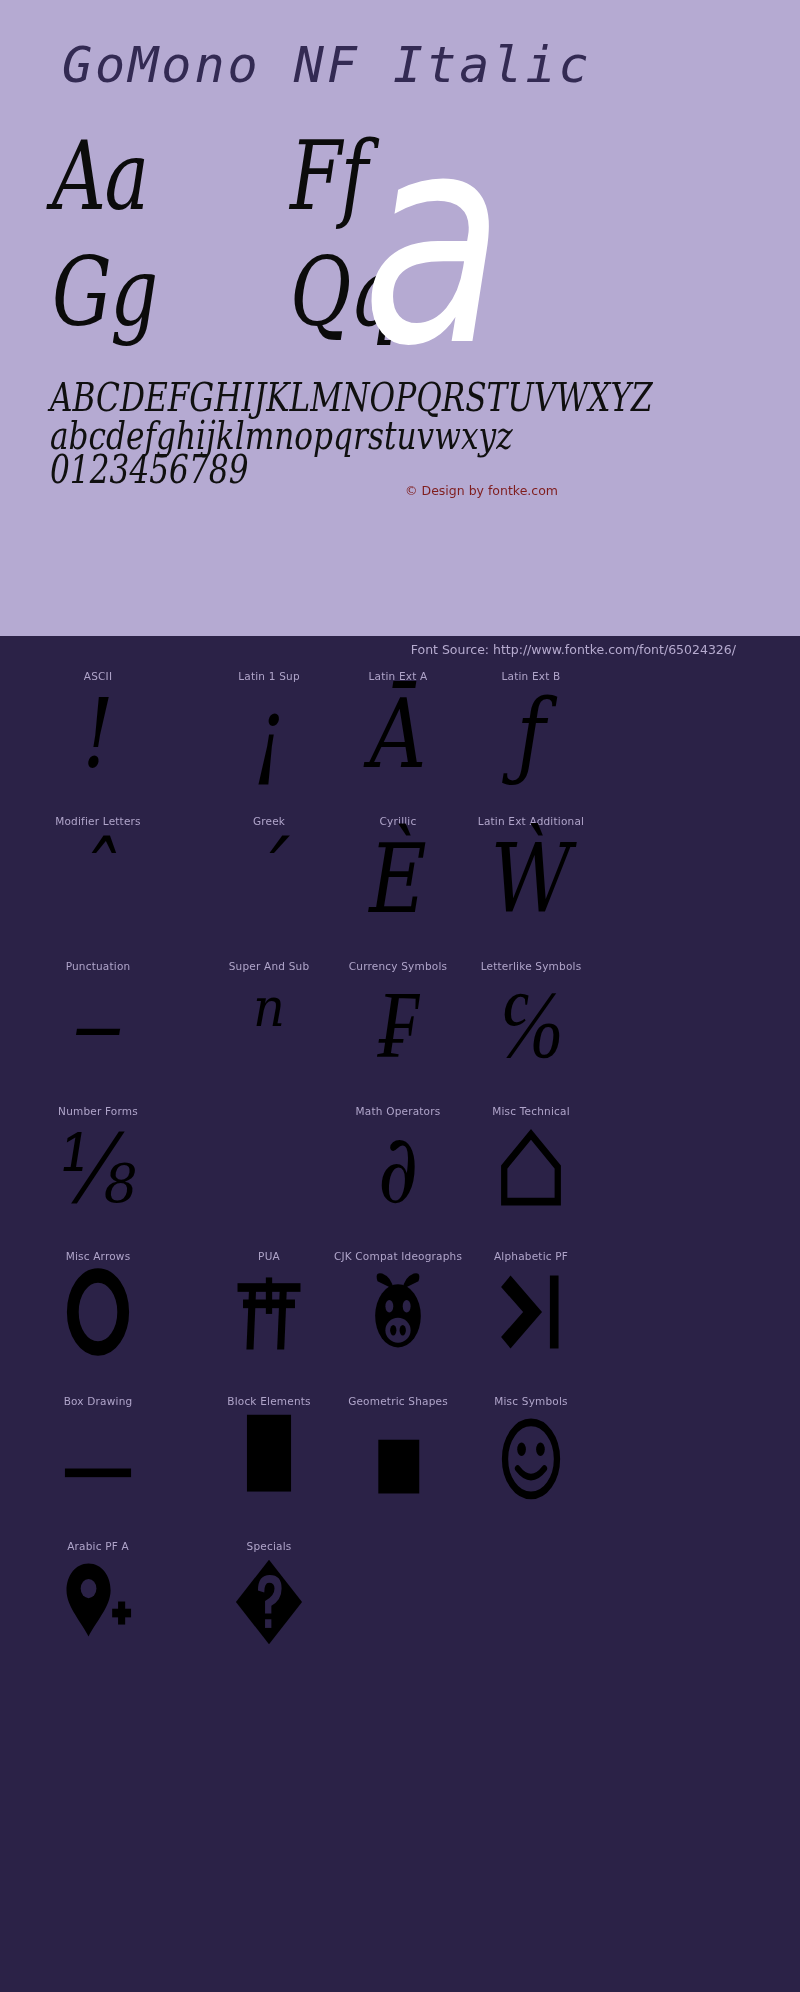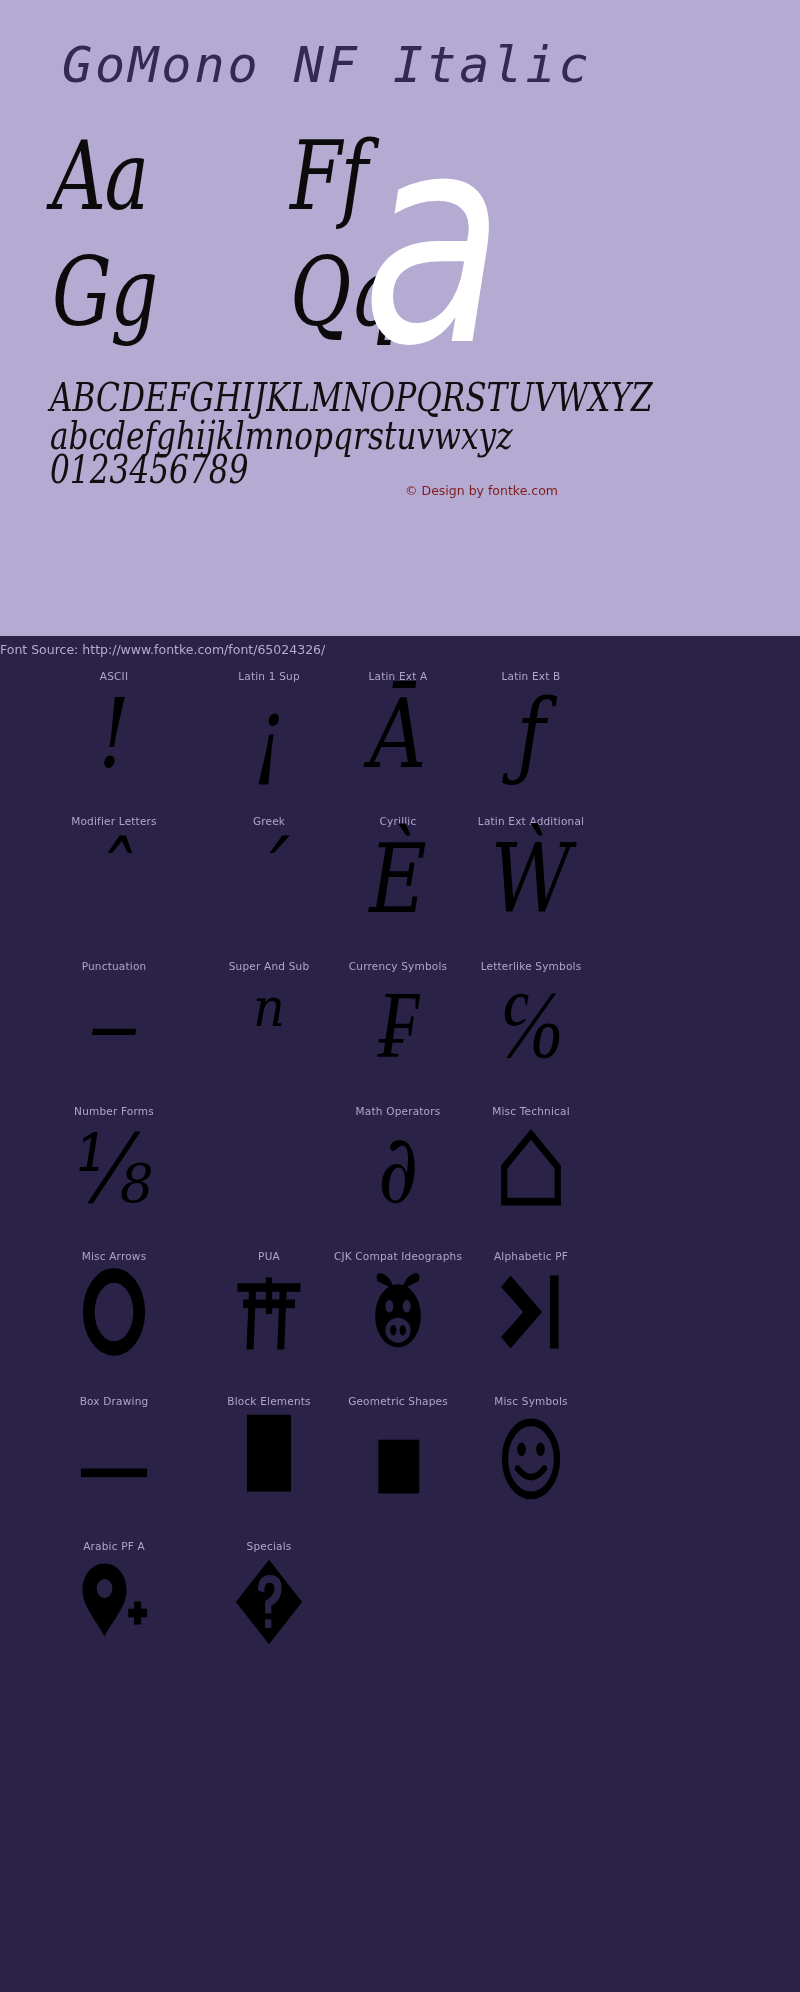--- a/index.html
+++ b/index.html
@@ -117,21 +117,21 @@
     width: 800px;
     height: 1356px;
     background: #2b2247;
     overflow: hidden;
   }
   .source-line {
     position: absolute;
     left: 0;
     top: 6px;
     width: 100%;
-    text-align: left;
+    text-align: right;
     padding-right: 64px;
     box-sizing: border-box;
     font-family: "DejaVu Sans", "Liberation Sans", sans-serif;
     font-size: 12.5px;
     color: #b6abcf;
     white-space: nowrap;
   }
 
   .glyph-grid {
     position: absolute;
@@ -143,21 +143,21 @@
     position: relative;
     width: 800px;
     height: 145px;
   }
   .glyph-cell {
     position: absolute;
     width: 196px;
     height: 145px;
     top: 0;
   }
-  .gc-0 { left: 16px; }
+  .gc-0 { left: 0px; }
   .gc-1 { left: 171px; }
   .gc-2 { left: 300px; }
   .gc-3 { left: 433px; }
   .glyph-label {
     position: absolute;
     top: 0;
     left: 0;
     width: 196px;
     text-align: center;
     font-family: "DejaVu Sans", "Liberation Sans", sans-serif;

